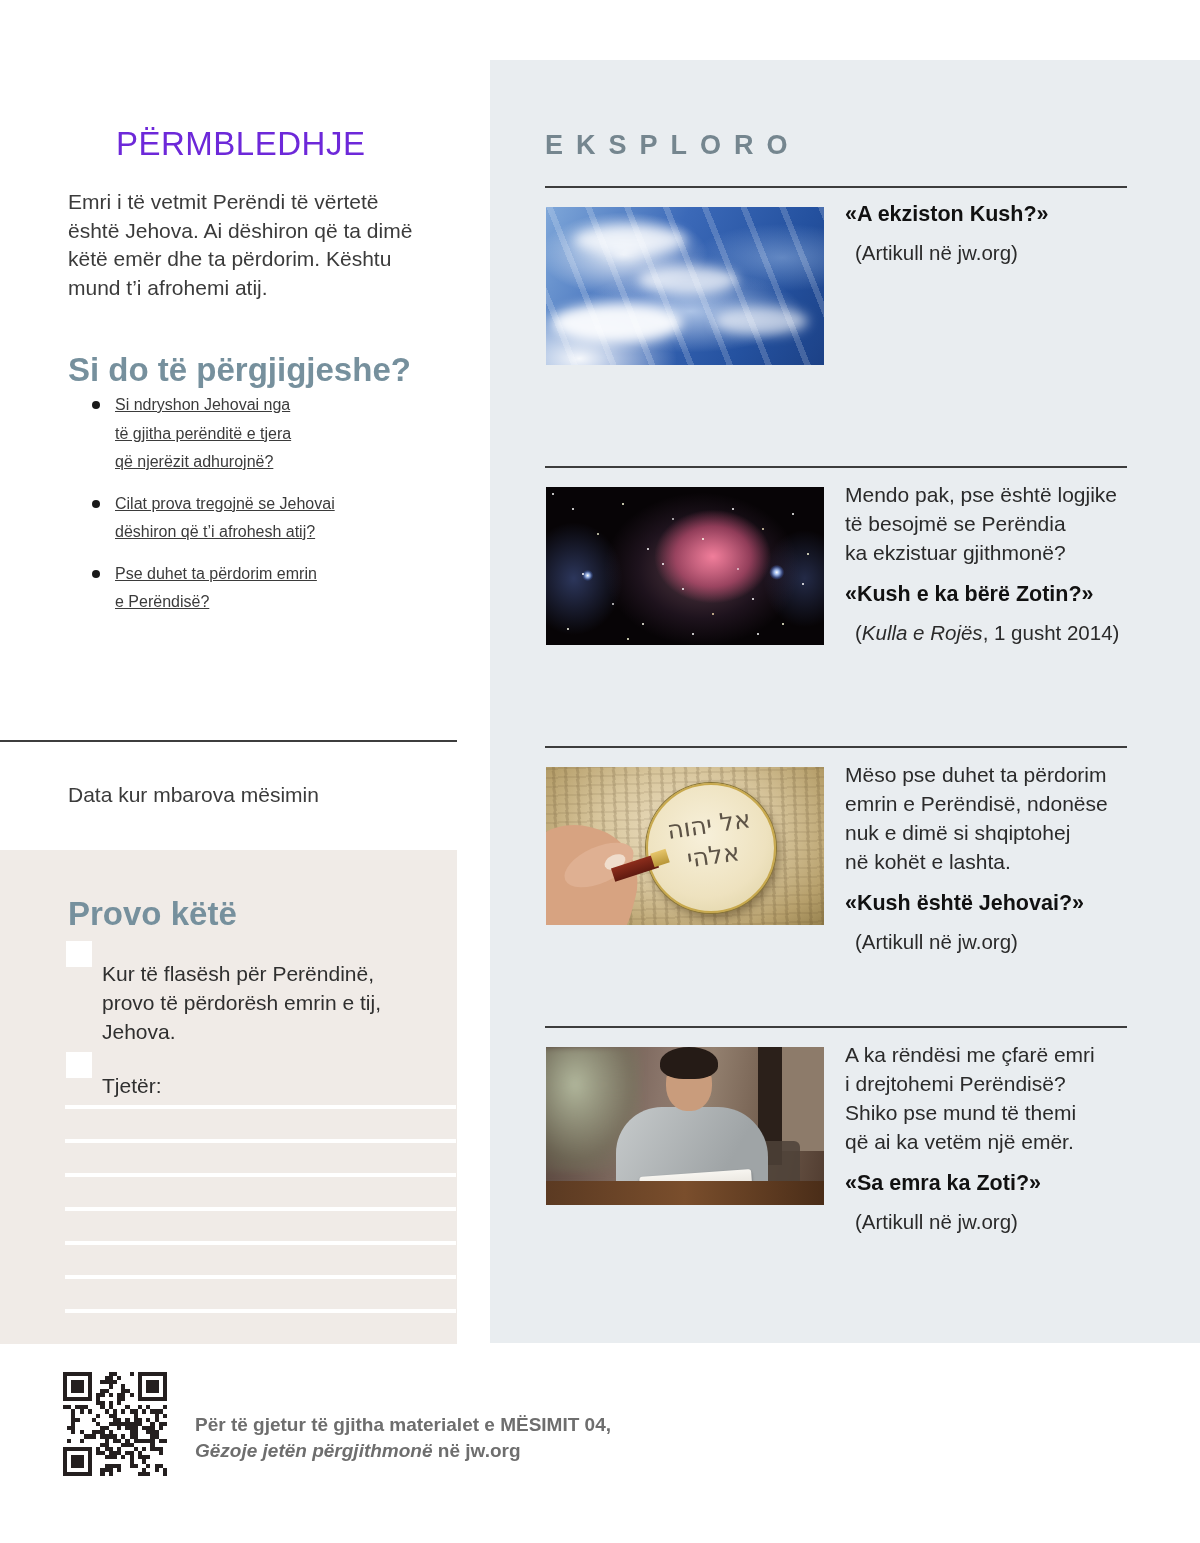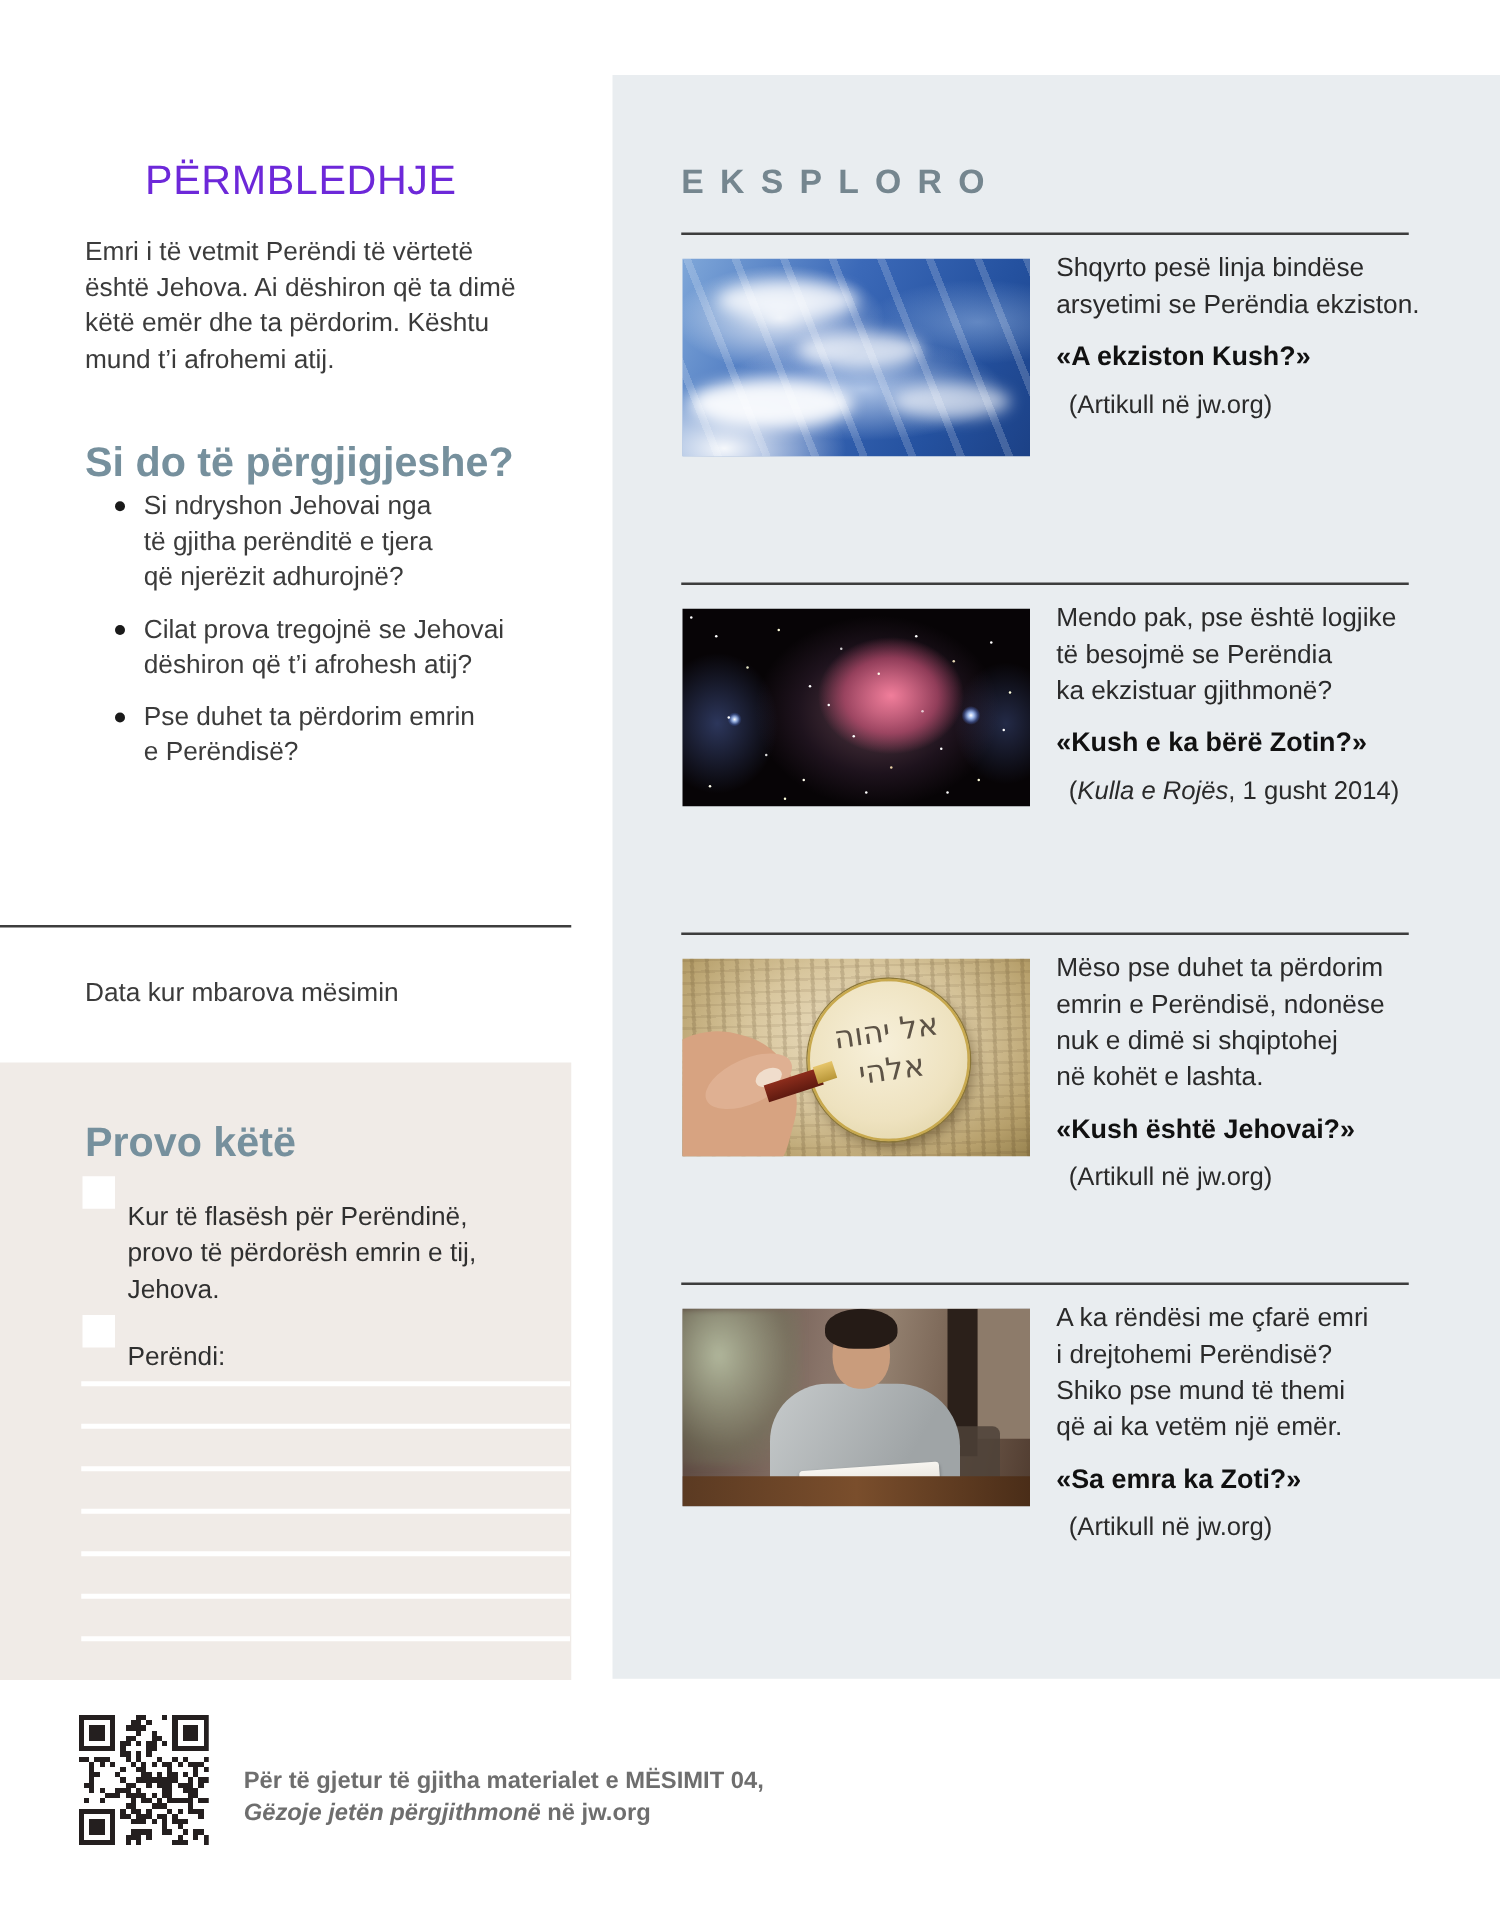--- a/index.html
+++ b/index.html
@@ -9,21 +9,21 @@
   .pre{white-space:pre-line;}
   .it{font-style:italic;}
 
   
   .sum-heading{left:68px;top:103px;font-size:33px;font-weight:400;letter-spacing:.5px;color:#6d28d9;margin-left:48px;}
   .sum-body{left:68px;top:167px;width:420px;font-size:21px;line-height:28.5px;color:#3b3b3b;}
   .q-heading{left:68px;top:324px;font-size:33px;font-weight:700;color:#76909d;}
   .q-list{left:92px;top:391px;width:380px;margin:0;padding:0;list-style:none;}
   .q-list li{display:flex;margin:0 0 13px 0;}
   .q-dot{flex:none;width:8px;height:8px;border-radius:50%;background:#1a1a1a;margin:10px 15px 0 0;}
-  .q-text{font-size:21px;line-height:28.5px;color:#3b3b3b;}
+  .q-text{font-size:16px;line-height:28.5px;color:#3b3b3b;text-decoration:underline;}
   .left-rule{left:0;top:740px;width:457px;height:2px;background:#3d3d3d;}
   .date-label{left:68px;top:762px;font-size:21px;color:#3b3b3b;}
 
   
   .try-block{left:0;top:850px;width:457px;height:494px;background:#f0ebe7;}
   .try-heading{left:68px;top:868px;font-size:33px;font-weight:700;color:#76909d;}
   .checkbox{width:26px;height:26px;background:#ffffff;}
   .cb1{left:66px;top:941px;}
   .cb2{left:66px;top:1052px;}
   .try-text1{left:102px;top:938px;width:340px;font-size:21px;line-height:29px;color:#2f2f2f;}
@@ -151,21 +151,21 @@
 
   <div class="abs try-block"></div>
   <h2 class="abs try-heading">Provo këtë</h2>
 
   <div class="abs checkbox cb1"></div>
   <p class="abs try-text1 pre">Kur të flasësh për Perëndinë,
 provo të përdorësh emrin e tij,
 Jehova.</p>
 
   <div class="abs checkbox cb2"></div>
-  <p class="abs try-text2">Perëndi:</p>
+  <p class="abs try-text2">Tjetër:</p>
 
   <div class="abs wline" style="top:1105px"></div>
   <div class="abs wline" style="top:1139px"></div>
   <div class="abs wline" style="top:1173px"></div>
   <div class="abs wline" style="top:1207px"></div>
   <div class="abs wline" style="top:1241px"></div>
   <div class="abs wline" style="top:1275px"></div>
   <div class="abs wline" style="top:1309px"></div>
 
   <section class="abs explore-panel">
@@ -174,22 +174,20 @@
     <div class="exp-item" style="top:126px">
       <div class="exp-rule"></div>
       <div class="photo ph-sky">
         <div class="rays"></div>
         <div class="cloud cl1"></div>
         <div class="cloud cl2"></div>
         <div class="cloud cl3"></div>
         <div class="cloud cl4"></div>
       </div>
       <div class="exp-text">
-        <p class="exp-desc pre">Shqyrto pesë linja bindëse
-arsyetimi se Perëndia ekziston.</p>
         <p class="exp-title">«A ekziston Kush?»</p>
         <p class="exp-source"><span>(Artikull në jw.org)</span><span class="it"></span><span></span></p>
       </div>
     </div>
 
     <div class="exp-item" style="top:406px">
       <div class="exp-rule"></div>
       <div class="photo ph-neb">
         <div class="stars"></div>
       </div>

